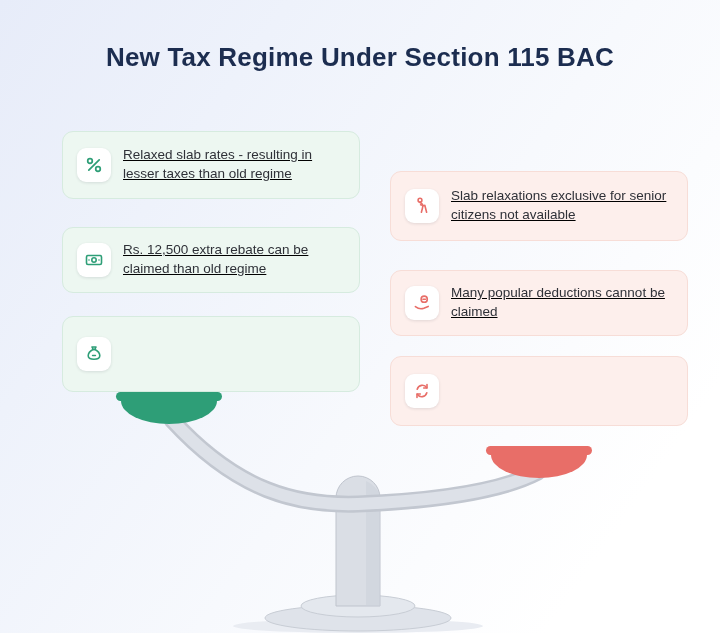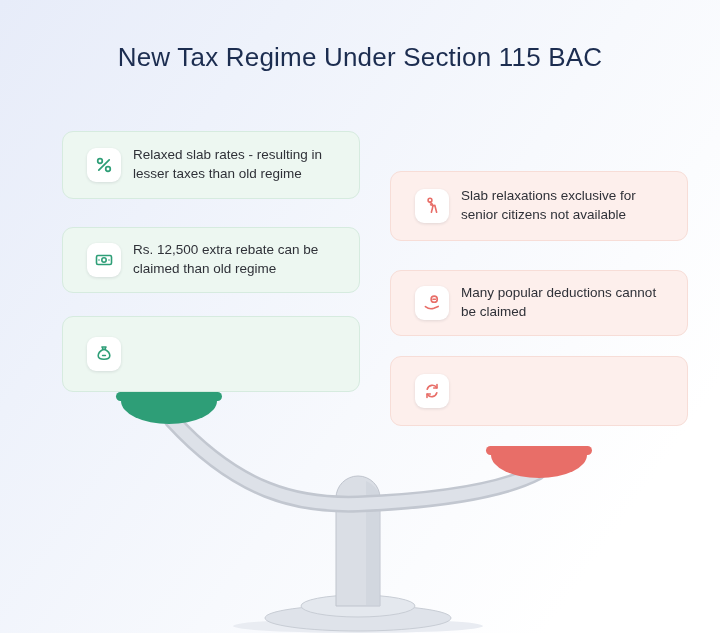--- a/index.html
+++ b/index.html
@@ -1,22 +1,22 @@
 <!DOCTYPE html>
 <html><head>
 <meta charset="utf-8">
 <style>
   html,body{margin:0;padding:0;background:#fff;}
   body{width:720px;height:633px;overflow:hidden;font-family:"Liberation Sans",sans-serif;}
   .canvas{position:relative;width:720px;height:633px;
     background:linear-gradient(125deg,#e7ecf9 0%,#eef2fb 25%,#f7f9fd 55%,#ffffff 85%);}
   .title{position:absolute;top:42px;left:0;width:720px;margin:0;text-align:center;
-    font-size:26px;font-weight:400;color:#1c2d50;letter-spacing:.2px;z-index:2;}
+    font-size:26px;font-weight:700;color:#1c2d50;letter-spacing:.2px;z-index:2;}
   .card{position:absolute;width:298px;display:flex;align-items:center;gap:12px;
-    padding:10px 24px;border-radius:11px;box-sizing:border-box;z-index:2;}
+    padding:10px 14px;border-radius:11px;box-sizing:border-box;z-index:2;text-decoration:underline;}
   .pro{background:#edf7f1;border:1px solid #d6ebdf;}
   .con{background:#fdefec;border:1px solid #f7ddd7;}
   .tile{flex:0 0 34px;width:34px;height:34px;background:#ffffff;border-radius:9px;
     display:flex;align-items:center;justify-content:center;
     box-shadow:0 1px 3px rgba(30,40,60,.12);}
   .pro .tile{color:#2e9e77;}
   .con .tile{color:#e86e68;}
   .tile svg{display:block;}
   .txt{font-size:13.5px;line-height:1.4;color:#2f3138;}
   .scale{position:absolute;left:0;top:0;width:720px;height:633px;z-index:1;}

